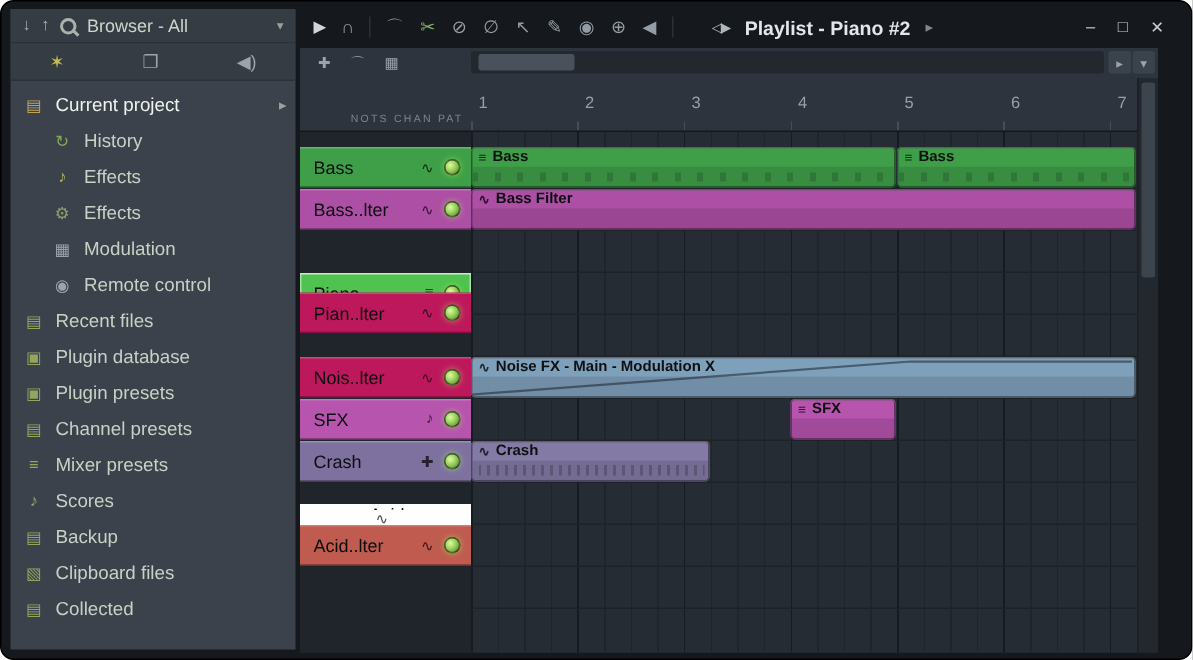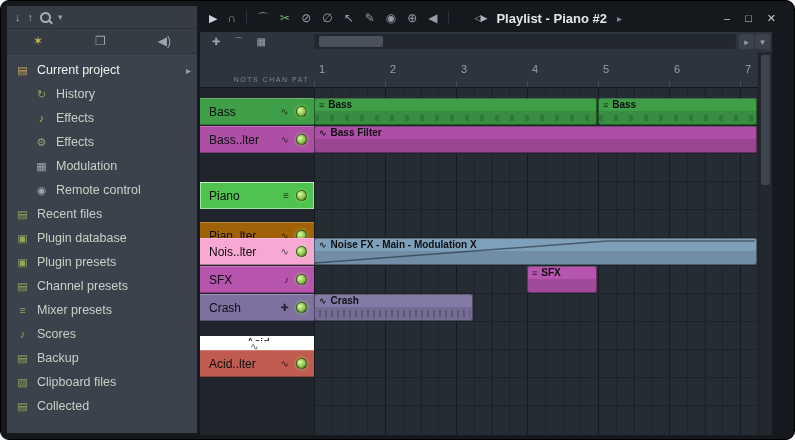--- a/index.html
+++ b/index.html
@@ -81,20 +81,21 @@
 </head>
 <body>
 
 <div class="window">
 
   <div class="browser">
     <div class="b-top">
       <span class="b-nav">↓</span>
       <span class="b-nav">↑</span>
       <span class="mag"></span>
+      <span class="b-title">Browser - All</span>
       <span class="b-chev">▾</span>
     </div>
     <div class="b-tabs">
         <span class="b-tab-icon" style="color: rgb(199, 187, 85);">✶</span>
         <span class="b-tab-icon" style="color: rgb(154, 164, 173);">❐</span>
         <span class="b-tab-icon" style="color: rgb(154, 164, 173);">◀)</span>
       </div>
     <div class="tree">
         <div class="tree-item selected" style="padding-left: 8px;">
           <span class="tree-icon" style="color: rgb(194, 163, 92);">▤</span>
@@ -221,26 +222,26 @@
         <div class="track-head" style="top: 38px; background: rgb(173, 79, 165);">
           <span class="th-name">Bass..lter</span>
           <span class="th-icon">∿</span>
           <span class="th-led"></span>
         </div>
         <div class="track-head selected" style="top: 94px; background: rgb(79, 194, 79);">
           <span class="th-name">Piano</span>
           <span class="th-icon">≡</span>
           <span class="th-led"></span>
         </div>
-        <div class="track-head" style="top: 134px; background: #a16207;">
+        <div class="track-head" style="top: 107px; background: #be185d;">
           <span class="th-name">Pian..lter</span>
           <span class="th-icon">∿</span>
           <span class="th-led"></span>
         </div>
-        <div class="track-head" style="top: 150px; background: #f9a8d4;">
+        <div class="track-head" style="top: 150px; background: #be185d;">
           <span class="th-name">Nois..lter</span>
           <span class="th-icon">∿</span>
           <span class="th-led"></span>
         </div>
         <div class="track-head" style="top: 178px; background: rgb(182, 84, 174);">
           <span class="th-name">SFX</span>
           <span class="th-icon">♪</span>
           <span class="th-led"></span>
         </div>
         <div class="track-head" style="top: 206px; background: rgb(126, 113, 160);">

